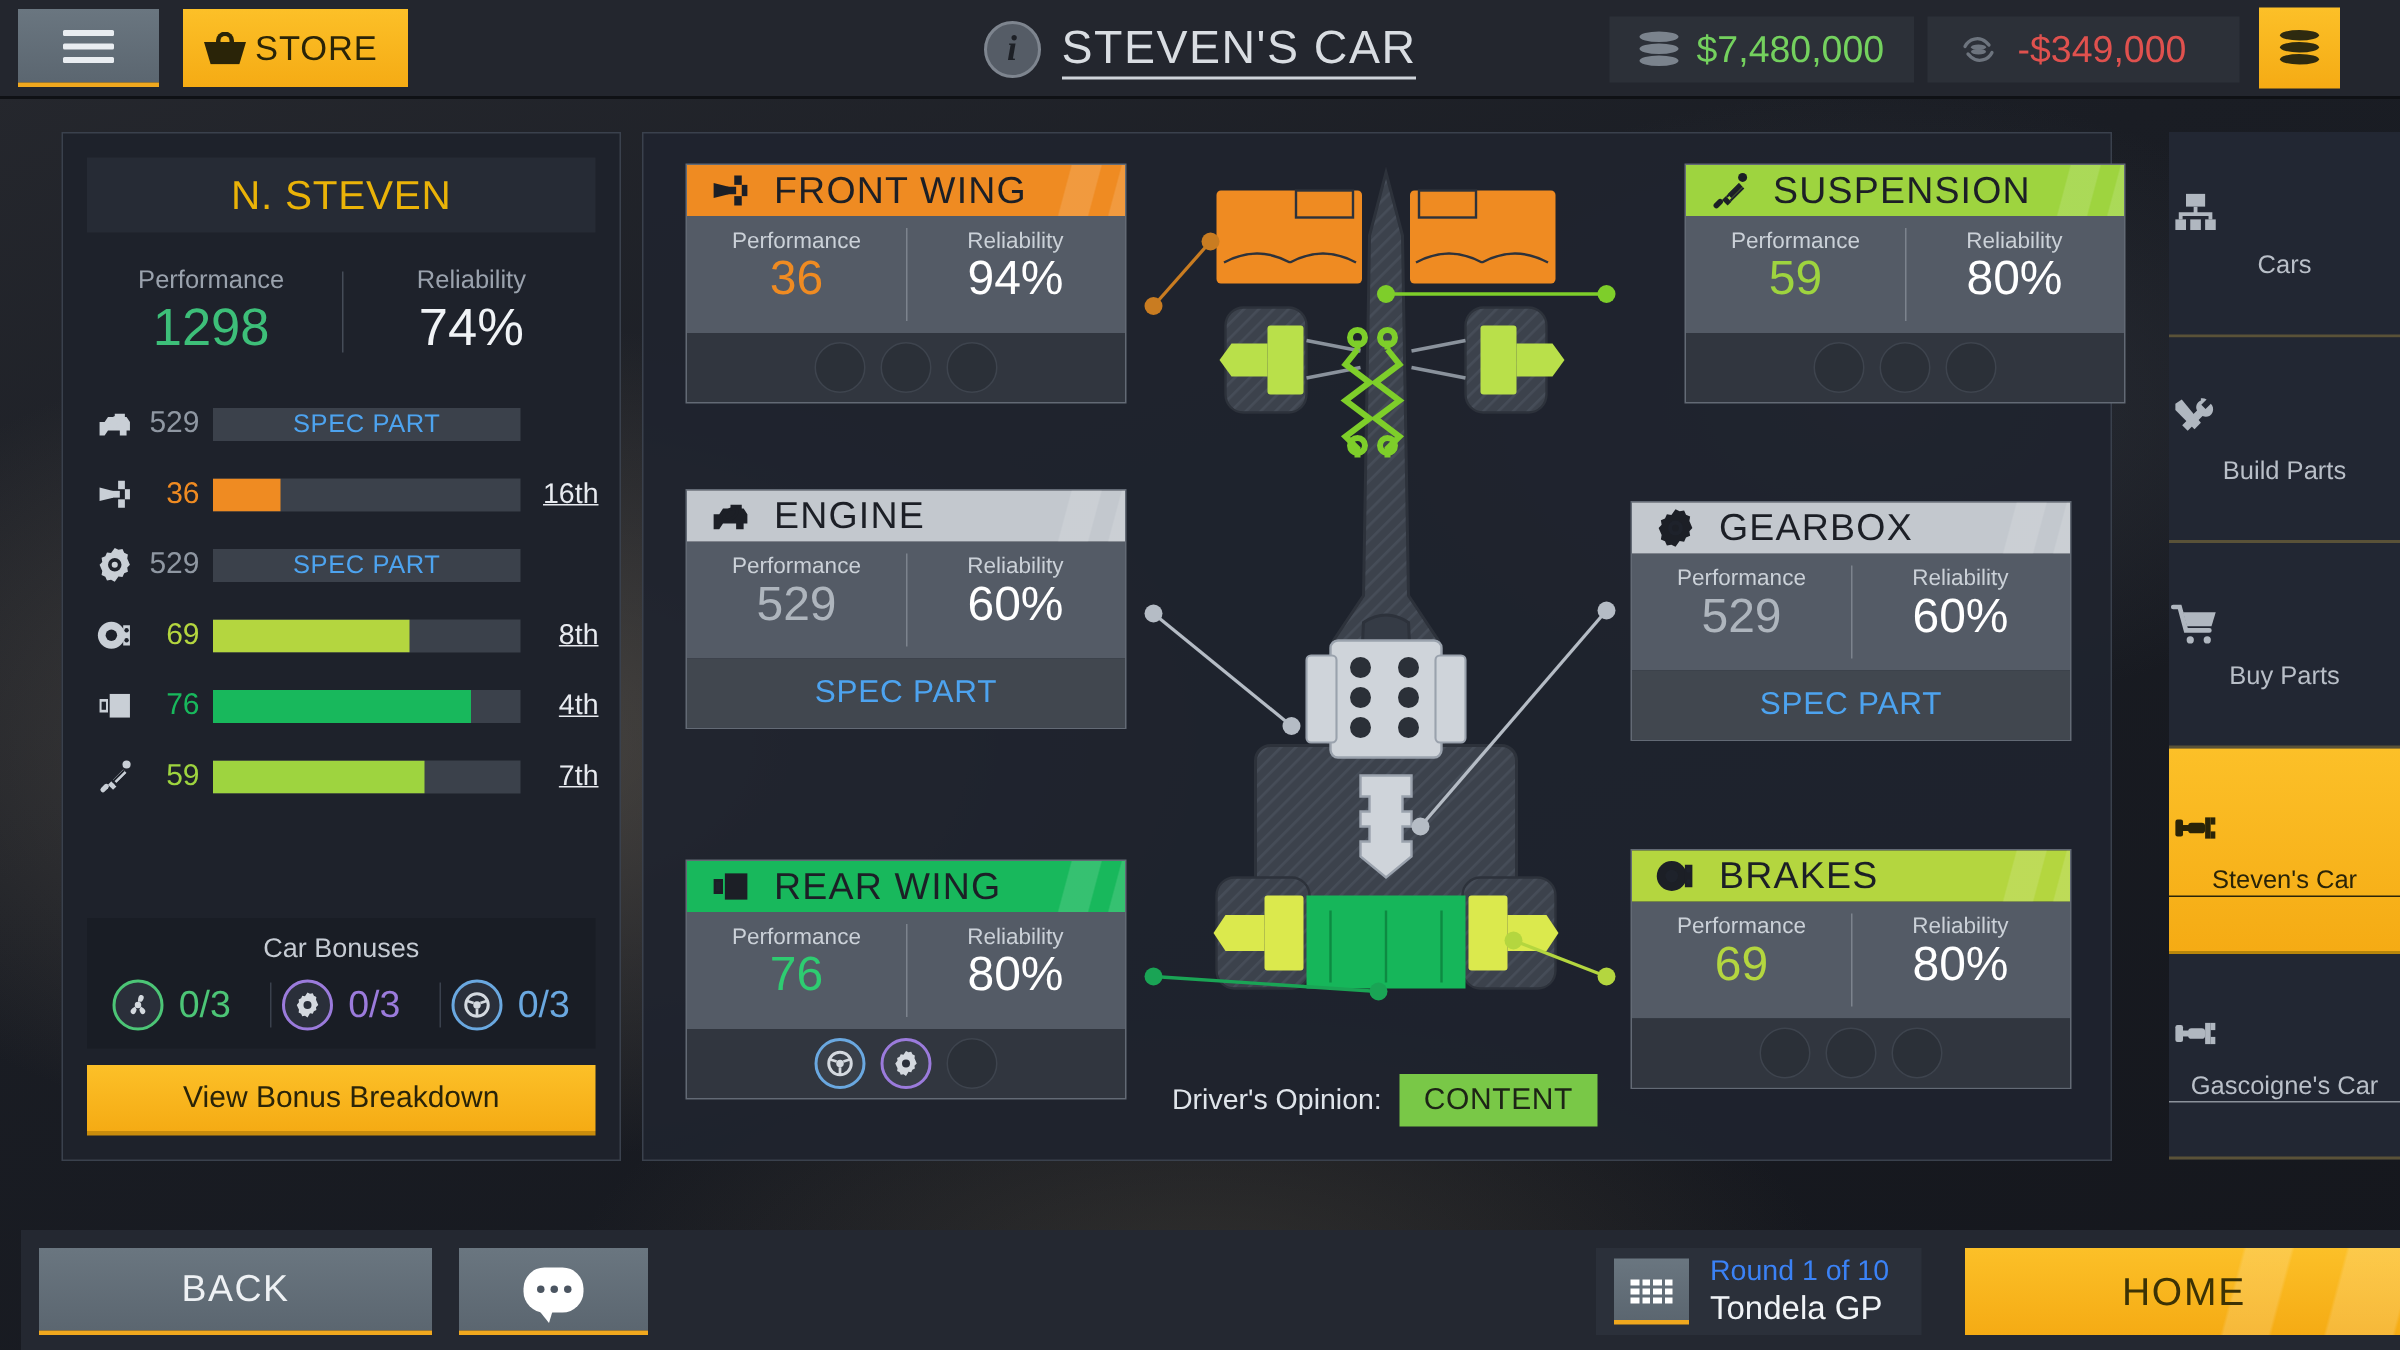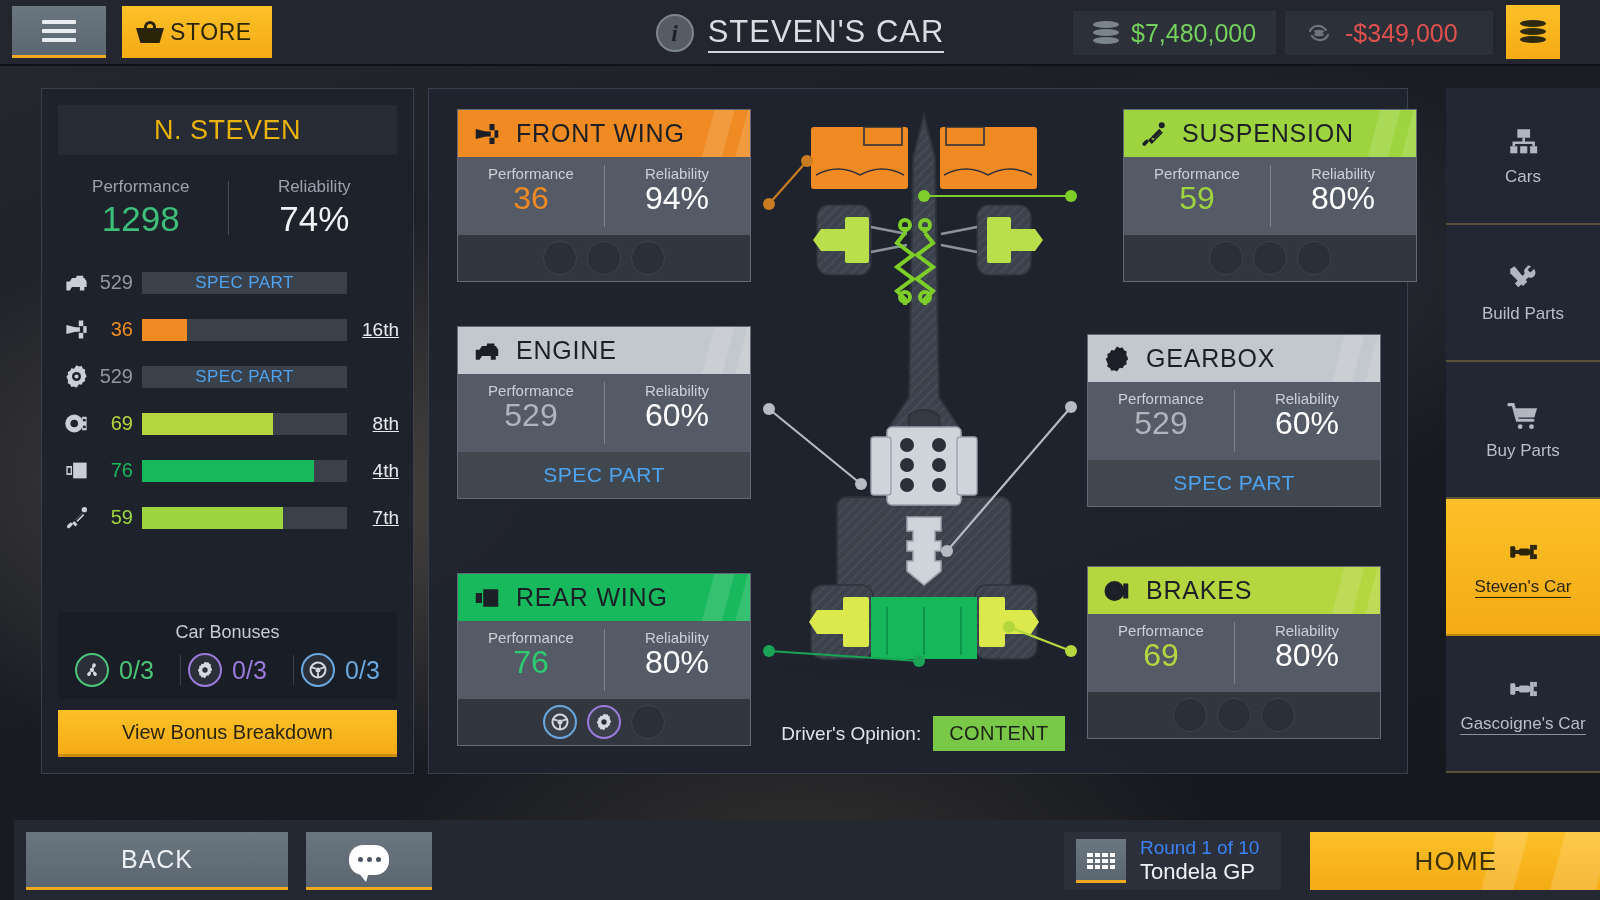--- a/index.html
+++ b/index.html
@@ -146,21 +146,21 @@
     display: flex; align-items: center; justify-content: center;
     color: #2a2408; font-size: 20px;
   }
   
   #centerpanel {
     position: absolute; left: 428px; top: 88px; width: 980px; height: 686px;
     background: rgba(31,36,46,0.93); border: 1px solid #3a414d;
   }
   .part-card { position: absolute; width: 294px; }
   .pc-header {
-    height: 47px; display: flex; align-items: center; gap: 14px; padding-left: 14px;
+    height: 34px; display: flex; align-items: center; gap: 14px; padding-left: 14px;
     position: relative; overflow: hidden;
   }
   .pc-header::after {
     content: ""; position: absolute; right: -12px; top: -10px; width: 90px; height: 80px;
     background: linear-gradient(105deg, rgba(255,255,255,0) 40%, rgba(255,255,255,0.13) 41%,
                 rgba(255,255,255,0.13) 58%, rgba(255,255,255,0) 59%,
                 rgba(255,255,255,0) 70%, rgba(255,255,255,0.13) 71%, rgba(255,255,255,0.13) 86%, rgba(255,255,255,0) 87%);
   }
   .pc-title { font-size: 25px; letter-spacing: .8px; color: #1c1f26; position: relative; z-index: 2; }
   .pc-body {
@@ -193,21 +193,21 @@
     align-items: center; justify-content: center; gap: 12px; padding-left: 10px;
   }
   .do-label { color: #dfe4ea; font-size: 19px; }
   .do-badge {
     background: #79c847; color: #1d2416; font-size: 20px; padding: 6px 16px; letter-spacing: .4px;
   }
   
   #rightnav { position: absolute; left: 1446px; top: 88px; width: 154px; height: 690px; }
   .nav-item {
     height: 137px; background: #222733; border-bottom: 2px solid #5a5238;
-    display: flex; flex-direction: column; align-items: center; justify-content: center; gap: 8px;
+    display: flex; flex-direction: column; justify-content: center; gap: 8px;
   }
   .nav-item.active { background: linear-gradient(180deg,#fcc028,#f5ab14); border-bottom: 2px solid #b8860b; }
   .nav-label { color: #b9bfc8; font-size: 17px; text-align: center; line-height: 1.15; }
   .nav-item.active .nav-label { color: #2a2408; border-bottom: 1px solid #2a2408; }
   .nav-item.under .nav-label { border-bottom: 1px solid #8c929b; }
   
   #bottombar {
     position: absolute; left: 14px; bottom: 0; width: 1600px; height: 80px;
     background: #242831; z-index: 30;
   }

